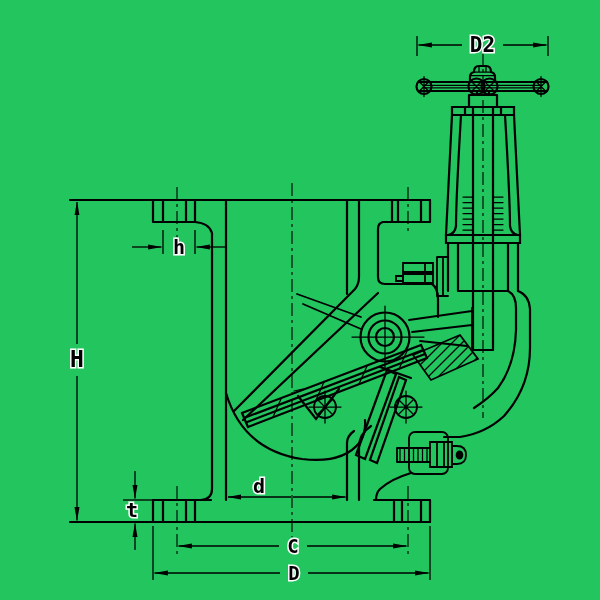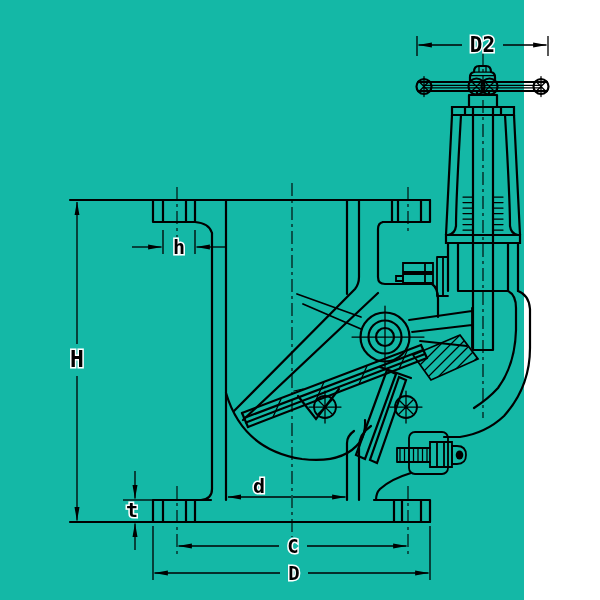--- a/index.html
+++ b/index.html
@@ -1,16 +1,16 @@
 <!DOCTYPE html>
 <html><head>
 <meta charset="utf-8">
 <style>
   html,body{margin:0;padding:0;background:#ffffff;width:600px;height:600px;overflow:hidden;}
-  .stage{width:524px;height:600px;background:#14b8a6;position:relative;font-family:"DejaVu Sans Mono",monospace;}
+  .stage{width:600px;height:600px;background:#22c55e;position:relative;font-family:"DejaVu Sans Mono",monospace;}
   svg{display:block}
   .thick{stroke:#000;stroke-width:2.2;fill:none;stroke-linecap:round;}
   .med{stroke:#000;stroke-width:1.8;fill:none;stroke-linecap:round;}
   .thin{stroke:#000;stroke-width:1.25;fill:none;stroke-linecap:round;}
   .cl{stroke:#000;stroke-width:1.1;fill:none;stroke-dasharray:13 4 3 4;}
   .dim{stroke:#000;stroke-width:1.3;fill:none;}
   .lbl{font-family:"DejaVu Sans Mono",monospace;font-weight:bold;fill:#000;text-anchor:middle;
        paint-order:stroke;stroke:#fff;stroke-width:3px;}
 </style>
 </head>

